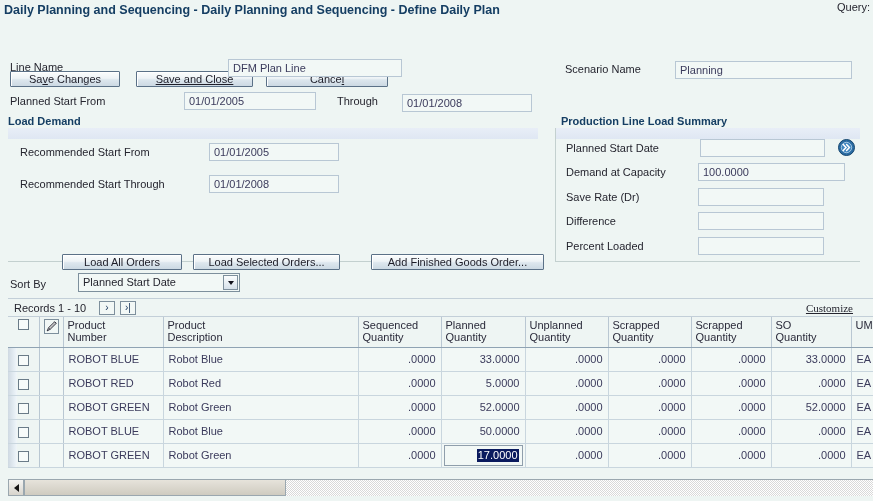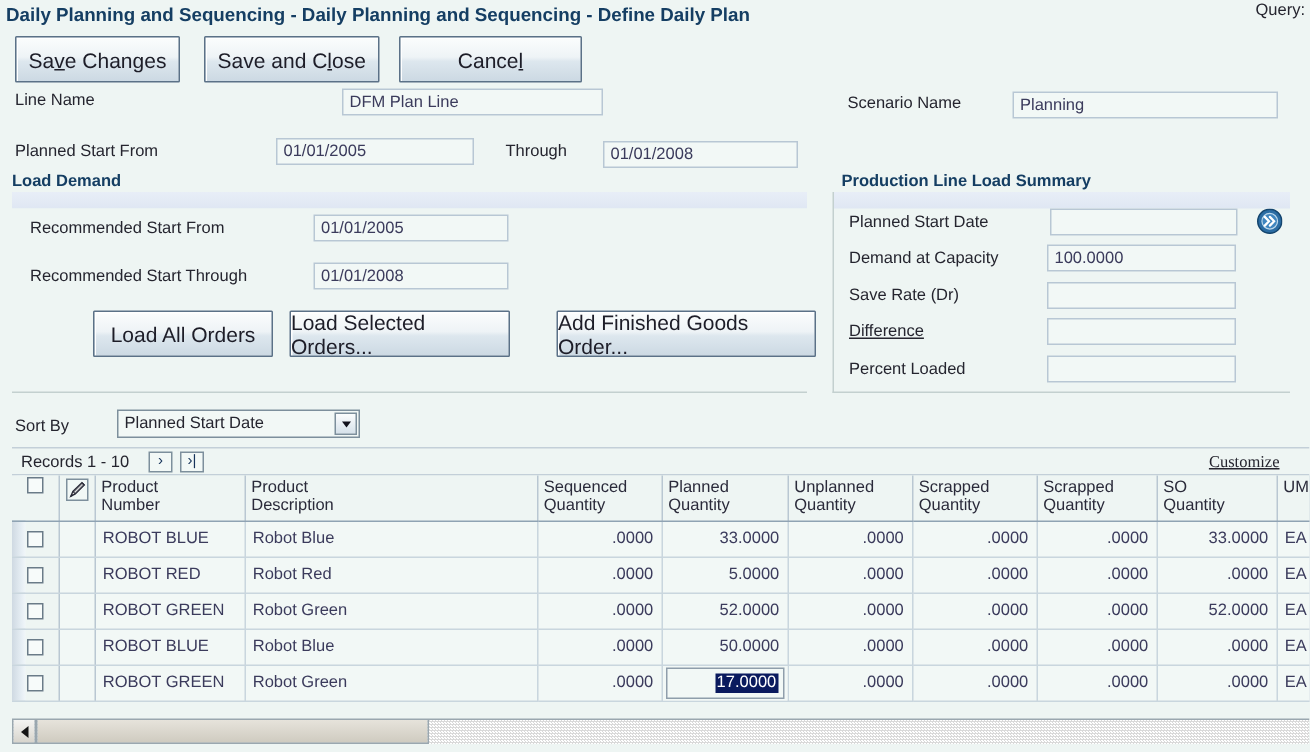--- a/index.html
+++ b/index.html
@@ -59,37 +59,38 @@
   }
 
   
   .toolbar {
     position: absolute;
     left: 0; top: 24px;
     width: 873px; height: 26px;
   }
   .btn {
     position: absolute;
-    height: 31px;
+    height: 16px;
     background: linear-gradient(to bottom, #fbfdfd 0%, #eef3f6 45%, #dde7ee 55%, #ccd9e3 100%);
     border: 1px solid #5b7187;
     border-radius: 1px;
-    font-size: 14px;
+    font-size: 11px;
     color: #1d1d28;
     display: flex;
     align-items: center;
     justify-content: center;
     box-sizing: border-box;
     cursor: default;
     box-shadow: inset 1px 1px 0 #ffffff;
+    margin-top: 47px;
   }
   .btn span.u { text-decoration: underline; }
 
   #btn-save-changes { left: 10px;  top: 0; width: 110px; }
-  #btn-save-close   { left: 136px; top: 0; width: 117px; }
+  #btn-save-close   { left: 136px; top: 0; width: 117px; text-decoration: underline; }
   #btn-cancel       { left: 266px; top: 0; width: 122px; }
 
   
   .lbl {
     position: absolute;
     font-size: 11px;
     color: #25252f;
     white-space: nowrap;
   }
   .fld {
@@ -153,24 +154,24 @@
     width: 305px; height: 134px;
     border-left: 1px solid #c3d0cf;
     border-bottom: 1px solid #c3d0cf;
     box-sizing: border-box;
   }
   #band-plls { left: 556px; top: 128px; width: 304px; height: 11px; }
 
   #lbl-planned-start-date { left: 566px; top: 142px; }
   #fld-planned-start-date { left: 700px; top: 139px; width: 125px; }
   #lbl-demand-capacity    { left: 566px; top: 166px; }
-  #fld-demand-capacity    { left: 698px; top: 163px; width: 126px; }
+  #fld-demand-capacity    { left: 698px; top: 163px; width: 147px; }
   #lbl-daily-rate         { left: 566px; top: 191px; }
   #fld-daily-rate         { left: 698px; top: 188px; width: 126px; }
-  #lbl-difference         { left: 566px; top: 215px; text-decoration: underline; }
+  #lbl-difference         { left: 566px; top: 215px; }
   #fld-difference         { left: 698px; top: 212px; width: 126px; }
   #lbl-percent-loaded     { left: 566px; top: 240px; }
   #fld-percent-loaded     { left: 698px; top: 237px; width: 126px; }
 
   #icon-visual-assist {
     position: absolute;
     left: 838px; top: 139px;
     width: 17px; height: 17px;
     cursor: default;
   }

